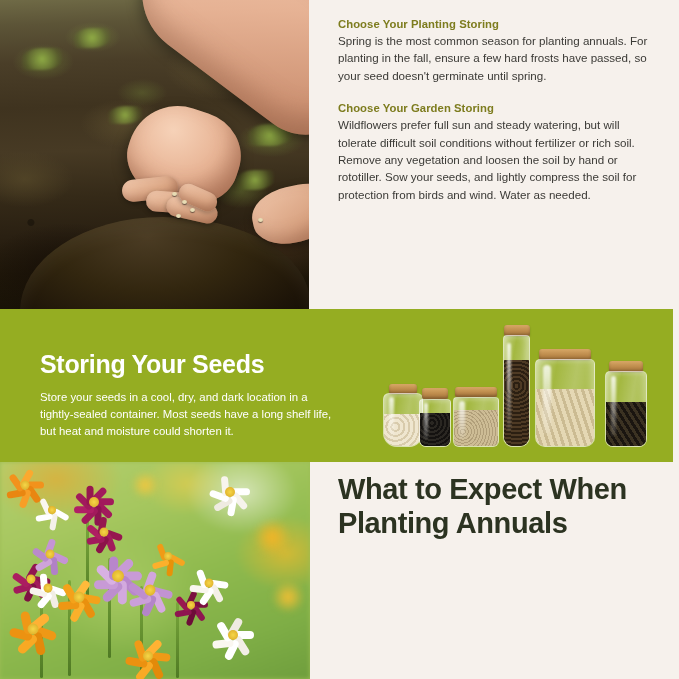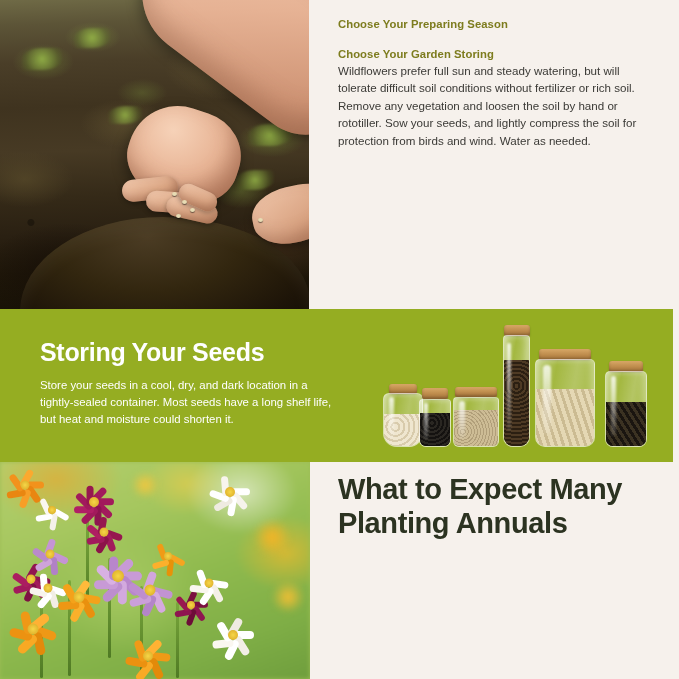--- a/index.html
+++ b/index.html
@@ -253,21 +253,21 @@
     color: #7D7C1E;
     letter-spacing: .05px;
   }
   .body {
     margin: 0;
     font-size: 11.6px;
     line-height: 1.50;
     color: #3B3A36;
   }
   h2.heading-light {
-    margin: 0 0 10px 0;
+    margin: 12px 0 10px 0;
     font-size: 25px;
     line-height: 1.1;
     font-weight: 700;
     letter-spacing: -0.3px;
     color: #FFFFFF;
   }
   .body-light {
     margin: 0;
     font-size: 11.4px;
     line-height: 1.52;
@@ -303,21 +303,22 @@
 
     <div class="seed" style="left:172px;top:192px;"></div>
     <div class="seed" style="left:182px;top:200px;"></div>
     <div class="seed" style="left:176px;top:214px;"></div>
     <div class="seed" style="left:190px;top:208px;"></div>
     <div class="seed" style="left:258px;top:218px;"></div>
   </div>
 
   <div class="row1-text">
 
-    <p class="sub">Choose Your Preparing Season</p>
+    <p class="sub">Choose Your Planting Storing</p>
+    <p class="body">Spring is the most common season for planting annuals. For planting in the fall, ensure a few hard frosts have passed, so your seed doesn't germinate until spring.</p>
 
     <p class="sub">Choose Your Garden Storing</p>
     <p class="body">Wildflowers prefer full sun and steady watering, but will tolerate difficult soil conditions without fertilizer or rich soil.</p>
 
     <p class="body">Remove any vegetation and loosen the soil by hand or rototiller. Sow your seeds, and lightly compress the soil for protection from birds and wind. Water as needed.</p>
   </div>
 
   <div class="row2">
     <div class="row2-text">
       <h2 class="heading-light">Storing Your Seeds</h2>
@@ -539,16 +540,16 @@
       <span style="transform:rotate(250deg) translateY(-50%);background:#F09B16;"></span>
       <i class="core" style="width:8px;height:8px;"></i>
     </div>
 
     <div class="bloom" style="left:252px;top:58px;width:40px;height:34px;background:radial-gradient(circle,#F6B425,rgba(246,180,37,0) 70%);filter:blur(3px);"></div>
     <div class="bloom" style="left:270px;top:120px;width:36px;height:30px;background:radial-gradient(circle,#F7BF32,rgba(247,191,50,0) 70%);filter:blur(3px);"></div>
     <div class="bloom" style="left:130px;top:10px;width:30px;height:26px;background:radial-gradient(circle,#F5C63D,rgba(245,198,61,0) 70%);filter:blur(3px);"></div>
   </div>
 
   <div class="row3-text">
-    <h1 class="heading">What to Expect Many Planting Annuals</h1>
+    <h1 class="heading">What to Expect When Planting Annuals</h1>
   </div>
 
 </div>
 
 </body></html>

